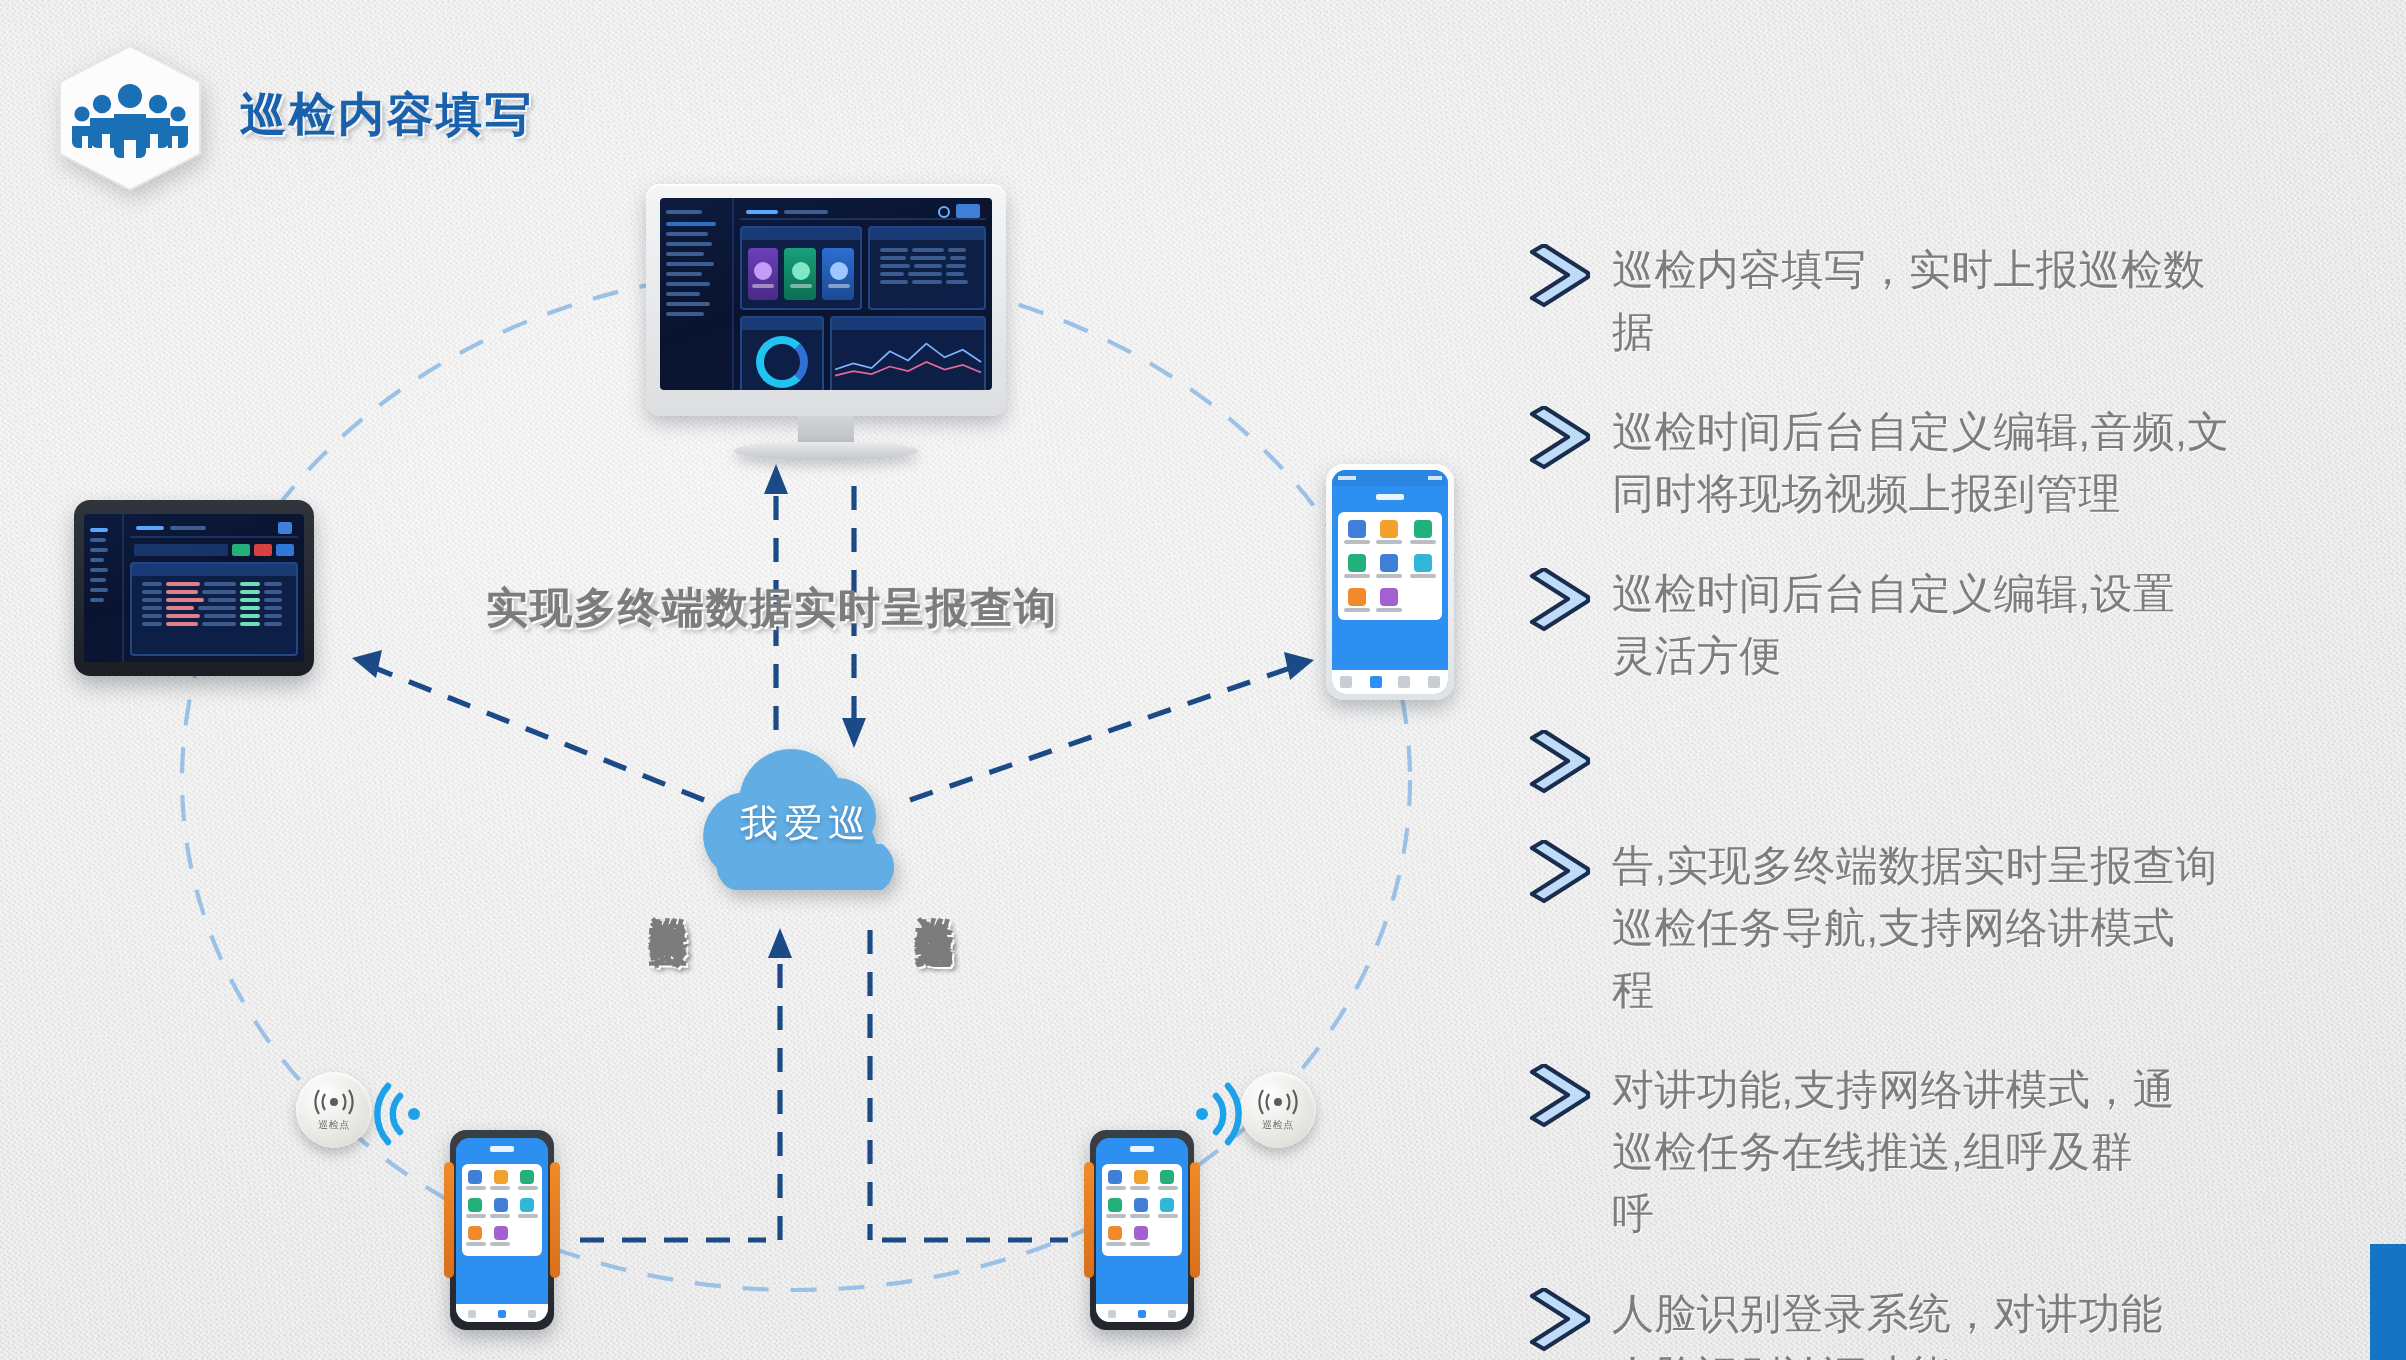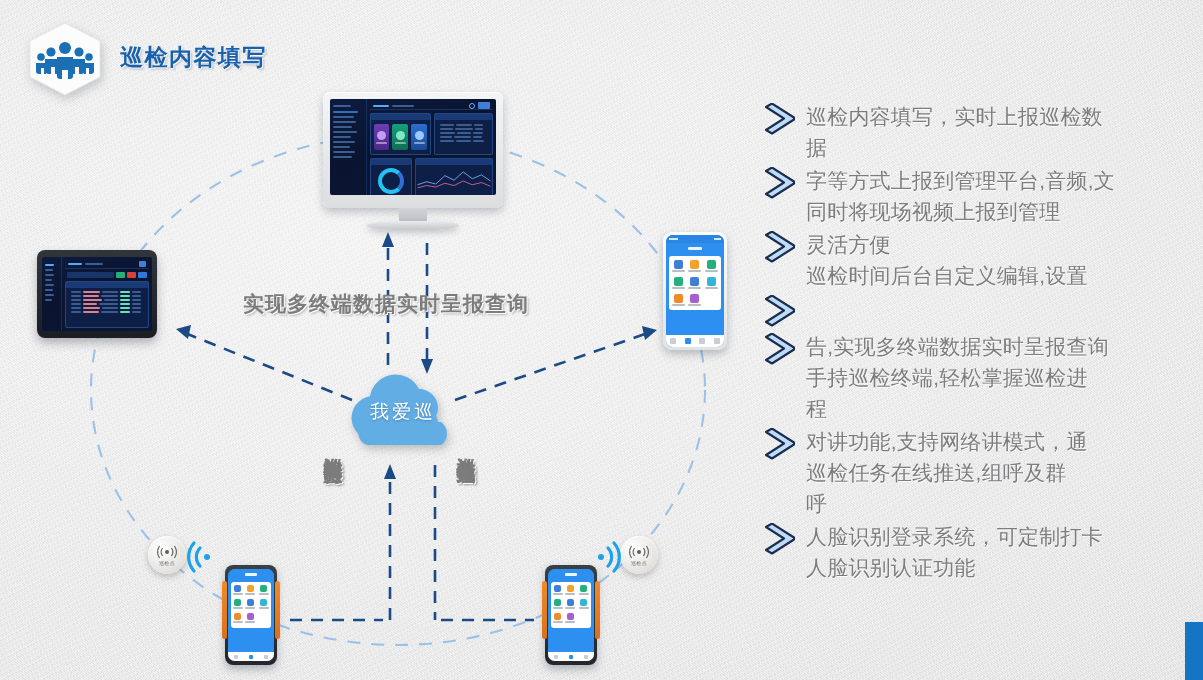--- a/index.html
+++ b/index.html
@@ -173,21 +173,21 @@
   #beacon-left  { left:148px; top:536px; }
   #beacon-right { left:620px; top:536px; }
 
   .wifiwave { position:absolute; width:34px; height:34px; }
   #wave-left  { left:186px; top:540px; }
   #wave-right { left:588px; top:540px; }
 
   
   #features { position:absolute; left:760px; top:101px; width:400px; }
   .feat { position:relative; display:flex; align-items:flex-start;
-          margin-bottom:2px; }
+          margin-bottom:2px;margin-top:19px; }
   .chev { flex:0 0 46px; height:34px; margin-top:2px; }
   .chev svg { display:block; }
   .feat-text {
     flex:1;
     font-size:21px; line-height:31px; color:#7d7d7f;
     text-shadow: .5px .5px 0 rgba(255,255,255,.85);
     letter-spacing: .2px;
   }
 
   
@@ -651,51 +651,51 @@
           <div>据</div>
         </div>
       </div>
       <div class="feat">
         <div class="chev">
           <svg viewBox="0 0 44 32" width="44" height="32">
   <path d="M6 4 L24 15.5 L6 27 L12 30.5 L34 16.5 L34 14.5 L12 0.5 Z" fill="#bedcf7" stroke="#1b2d4f" stroke-width="2.1" stroke-linejoin="round"></path>
 </svg>
         </div>
         <div class="feat-text">
-          <div>字等方式上报到管理平台,音频,文</div>
+          <div>巡检时间后台自定义编辑,音频,文</div>
           <div>同时将现场视频上报到管理</div>
         </div>
       </div>
       <div class="feat">
         <div class="chev">
           <svg viewBox="0 0 44 32" width="44" height="32">
   <path d="M6 4 L24 15.5 L6 27 L12 30.5 L34 16.5 L34 14.5 L12 0.5 Z" fill="#bedcf7" stroke="#1b2d4f" stroke-width="2.1" stroke-linejoin="round"></path>
 </svg>
         </div>
         <div class="feat-text">
+          <div>巡检时间后台自定义编辑,设置</div>
           <div>灵活方便</div>
-          <div>巡检时间后台自定义编辑,设置</div>
         </div>
       </div>
       <div class="feat">
         <div class="chev">
           <svg viewBox="0 0 44 32" width="44" height="32">
   <path d="M6 4 L24 15.5 L6 27 L12 30.5 L34 16.5 L34 14.5 L12 0.5 Z" fill="#bedcf7" stroke="#1b2d4f" stroke-width="2.1" stroke-linejoin="round"></path>
 </svg>
         </div>
       </div>
       <div class="feat">
         <div class="chev">
           <svg viewBox="0 0 44 32" width="44" height="32">
   <path d="M6 4 L24 15.5 L6 27 L12 30.5 L34 16.5 L34 14.5 L12 0.5 Z" fill="#bedcf7" stroke="#1b2d4f" stroke-width="2.1" stroke-linejoin="round"></path>
 </svg>
         </div>
         <div class="feat-text">
           <div>告,实现多终端数据实时呈报查询</div>
-          <div>手持巡检终端,轻松掌握巡检进</div>
+          <div>巡检任务导航,支持网络讲模式</div>
           <div>程</div>
         </div>
       </div>
       <div class="feat">
         <div class="chev">
           <svg viewBox="0 0 44 32" width="44" height="32">
   <path d="M6 4 L24 15.5 L6 27 L12 30.5 L34 16.5 L34 14.5 L12 0.5 Z" fill="#bedcf7" stroke="#1b2d4f" stroke-width="2.1" stroke-linejoin="round"></path>
 </svg>
         </div>
         <div class="feat-text">
@@ -704,20 +704,20 @@
           <div>呼</div>
         </div>
       </div>
       <div class="feat">
         <div class="chev">
           <svg viewBox="0 0 44 32" width="44" height="32">
   <path d="M6 4 L24 15.5 L6 27 L12 30.5 L34 16.5 L34 14.5 L12 0.5 Z" fill="#bedcf7" stroke="#1b2d4f" stroke-width="2.1" stroke-linejoin="round"></path>
 </svg>
         </div>
         <div class="feat-text">
-          <div>人脸识别登录系统，可定制打卡</div>
+          <div>人脸识别登录系统，对讲功能</div>
           <div>人脸识别认证功能</div>
         </div>
       </div>
     </div>
 
   <div id="corner-bar"></div>
 </div>
 
 </body></html>

